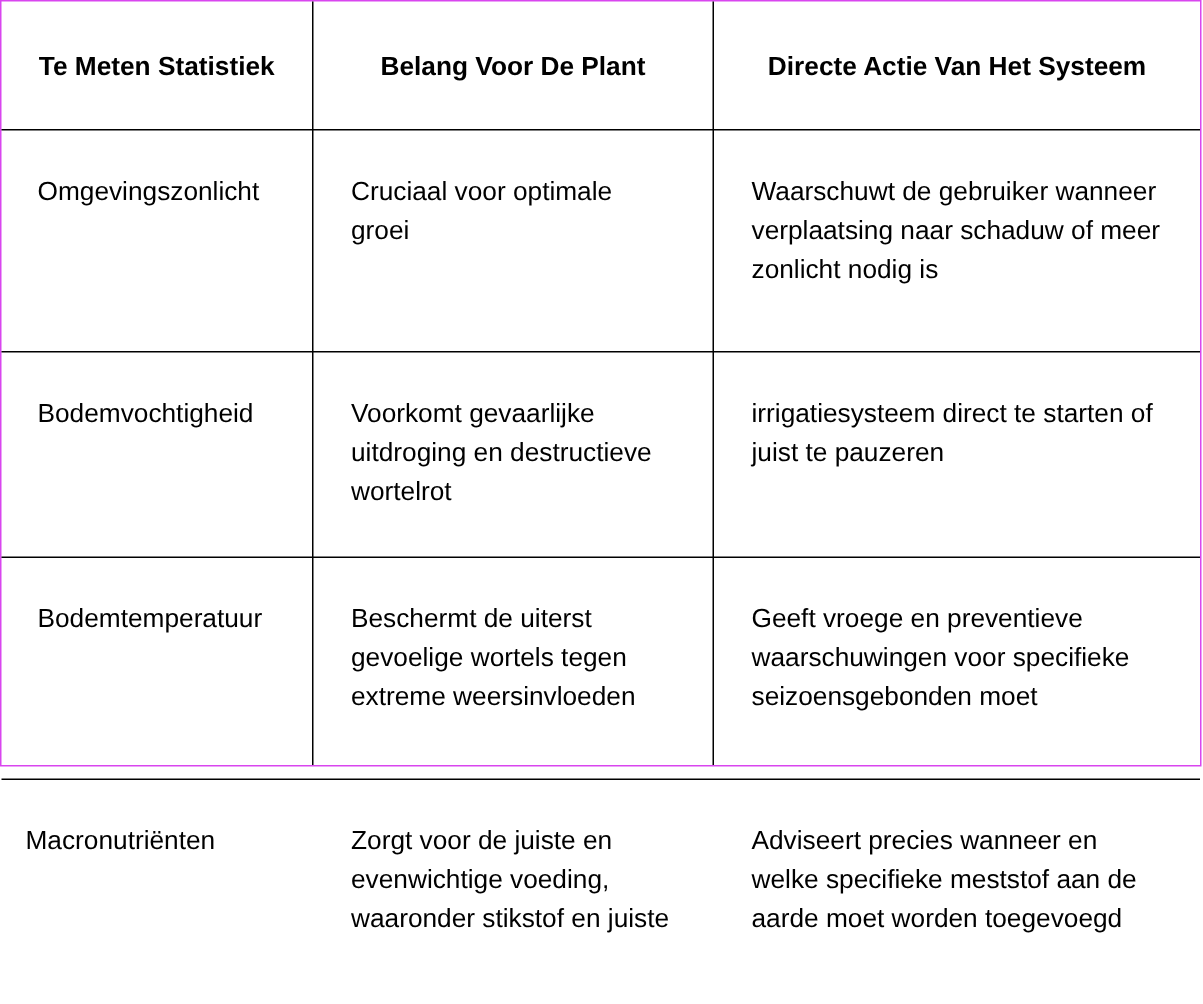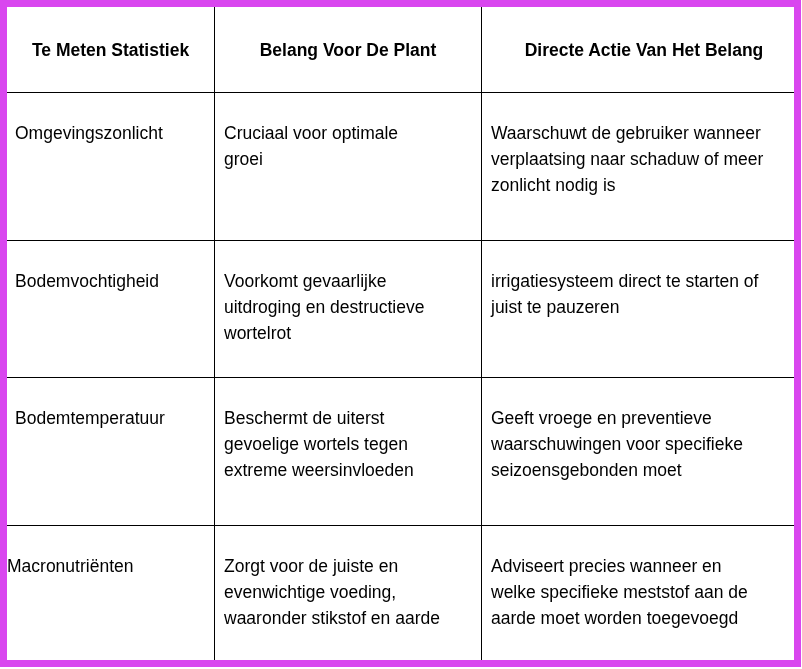--- a/index.html
+++ b/index.html
@@ -13,23 +13,23 @@
       position: relative;
       overflow: hidden;
       font-family: "Liberation Sans", sans-serif;
       color: #000000;
     }
     .grid {
       position: absolute;
       left: 0;
       top: 0;
       width: 801px;
-      height: 667px;
+      height: 511px;
       box-sizing: border-box;
-      border: 7px solid #d946ef;
+      border: 1px solid #d946ef;
     }
     .vline {
       position: absolute;
       top: 0;
       bottom: 0;
       width: 1px;
       background: #000;
     }
     .hline {
       position: absolute;
@@ -46,20 +46,21 @@
     }
     .head {
       font-weight: bold;
       text-align: center;
       display: flex;
       align-items: center;
       justify-content: center;
     }
     .body-cell {
       padding-top: 27px;
+      margin-left: 16px;
     }
   </style>
 </head>
 <body>
 
 <div class="grid">
 
   <div class="vline" style="left:207px"></div>
   <div class="vline" style="left:474px"></div>
 
@@ -68,21 +69,21 @@
   <div class="hline" style="top:370px"></div>
   <div class="hline" style="top:518px"></div>
 
   <div class="cell head" style="left:0;top:0;width:207px;height:85px">
     <span>Te Meten Statistiek</span>
   </div>
   <div class="cell head" style="left:208px;top:0;width:266px;height:85px">
     <span>Belang Voor De Plant</span>
   </div>
   <div class="cell head" style="left:475px;top:0;width:324px;height:85px">
-    <span>Directe Actie Van Het Belang</span>
+    <span>Directe Actie Van Het Systeem</span>
   </div>
 
   <div class="cell body-cell" style="left:8px;top:86px;width:198px">
     <div>Omgevingszonlicht</div>
   </div>
   <div class="cell body-cell" style="left:217px;top:86px;width:256px">
     <div>Cruciaal voor optimale</div>
     <div>groei</div>
   </div>
   <div class="cell body-cell" style="left:484px;top:86px;width:315px">
@@ -117,20 +118,20 @@
     <div>waarschuwingen voor specifieke</div>
     <div>seizoensgebonden moet</div>
   </div>
 
   <div class="cell body-cell" style="left:0;top:519px;width:198px">
     <div>Macronutriënten</div>
   </div>
   <div class="cell body-cell" style="left:217px;top:519px;width:256px">
     <div>Zorgt voor de juiste en</div>
     <div>evenwichtige voeding,</div>
-    <div>waaronder stikstof en aarde</div>
+    <div>waaronder stikstof en juiste</div>
   </div>
   <div class="cell body-cell" style="left:484px;top:519px;width:315px">
     <div>Adviseert precies wanneer en</div>
     <div>welke specifieke meststof aan de</div>
     <div>aarde moet worden toegevoegd</div>
   </div>
 </div>
 
 </body></html>

